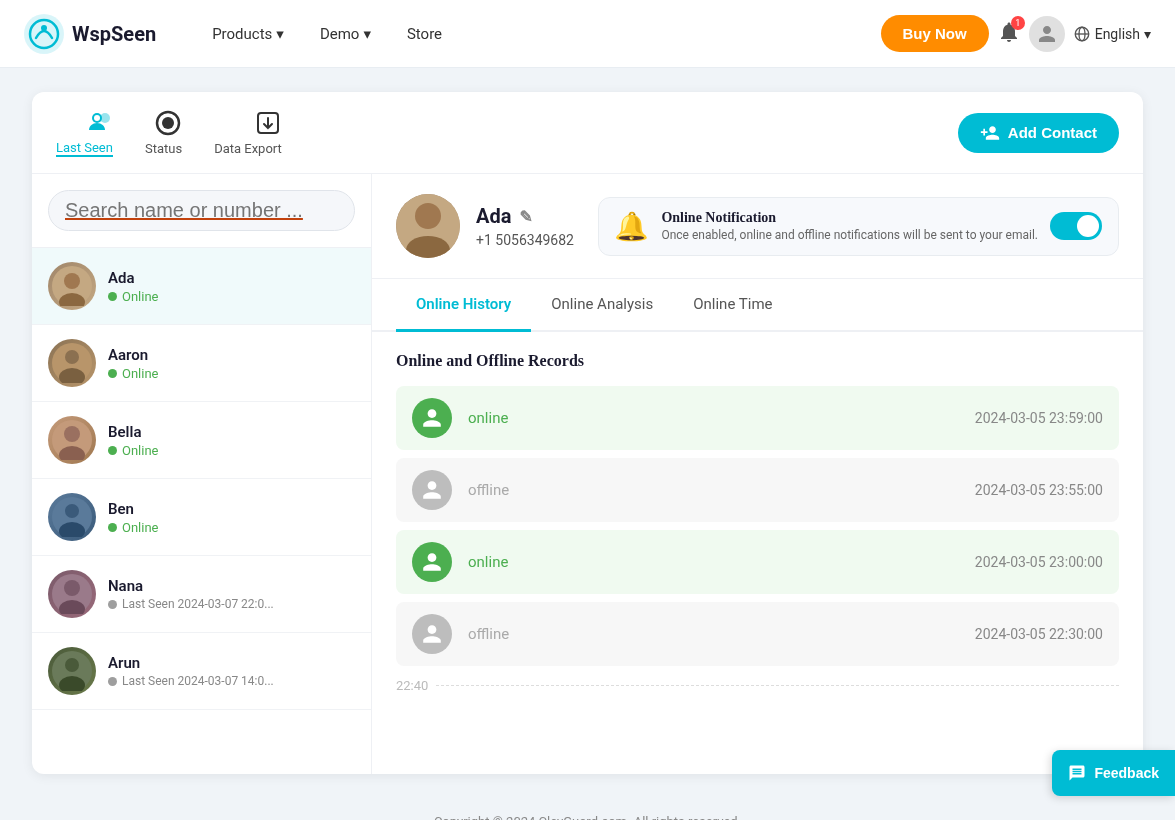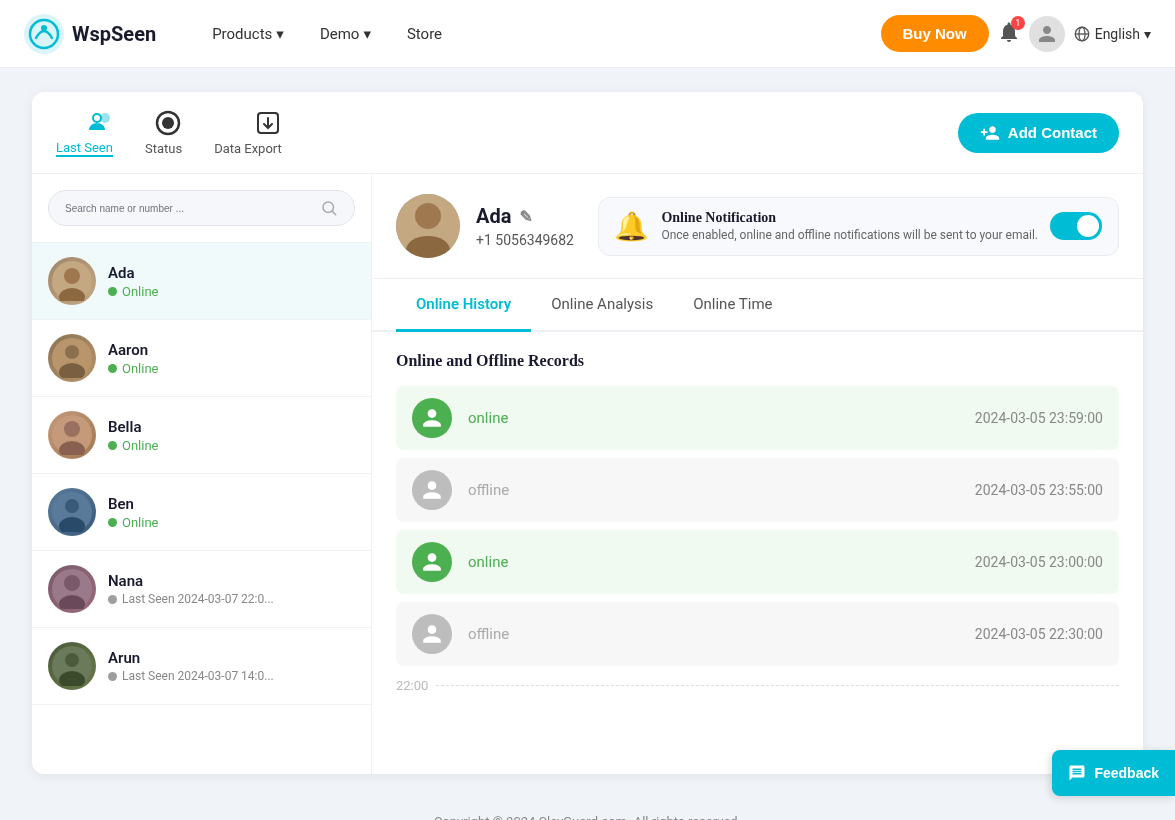--- a/index.html
+++ b/index.html
@@ -166,24 +166,25 @@
       align-items: center;
       background: #f5f7fa;
       border: 1px solid #e0e4ea;
       border-radius: 24px;
       padding: 8px 16px;
       gap: 8px;
     }
     .search-input-wrap input {
       border: none;
       background: transparent;
-      font-size: 10px;
-      color: #0f172a;
+      font-size: 20px;
+      color: #c2410c;
       outline: none;
       flex: 1;
+      text-decoration: underline;
     }
     .contact-list {
       overflow-y: auto;
     }
     .contact-item {
       display: flex;
       align-items: center;
       padding: 14px 16px;
       border-bottom: 1px solid #f0f2f5;
       cursor: pointer;
@@ -723,21 +724,21 @@
             <div class="record-icon offline-icon">
               <svg width="22" height="22" viewBox="0 0 24 24" fill="white">
                   <path d="M12 12c2.7 0 4.8-2.1 4.8-4.8S14.7 2.4 12 2.4 7.2 4.5 7.2 7.2 9.3 12 12 12zm0 2.4c-3.2 0-9.6 1.6-9.6 4.8v2.4h19.2v-2.4c0-3.2-6.4-4.8-9.6-4.8z"></path>
                 </svg>
             </div>
             <span class="record-status offline-text">offline</span>
             <span class="record-time">2024-03-05 22:30:00</span>
           </div>
 
           <div class="time-label">
-            <span>22:00</span>
+            <span>22:40</span>
           </div>
 
         </div>
       </div>
 
     </div>
   </div>
 </div>
 
 <div class="footer">

